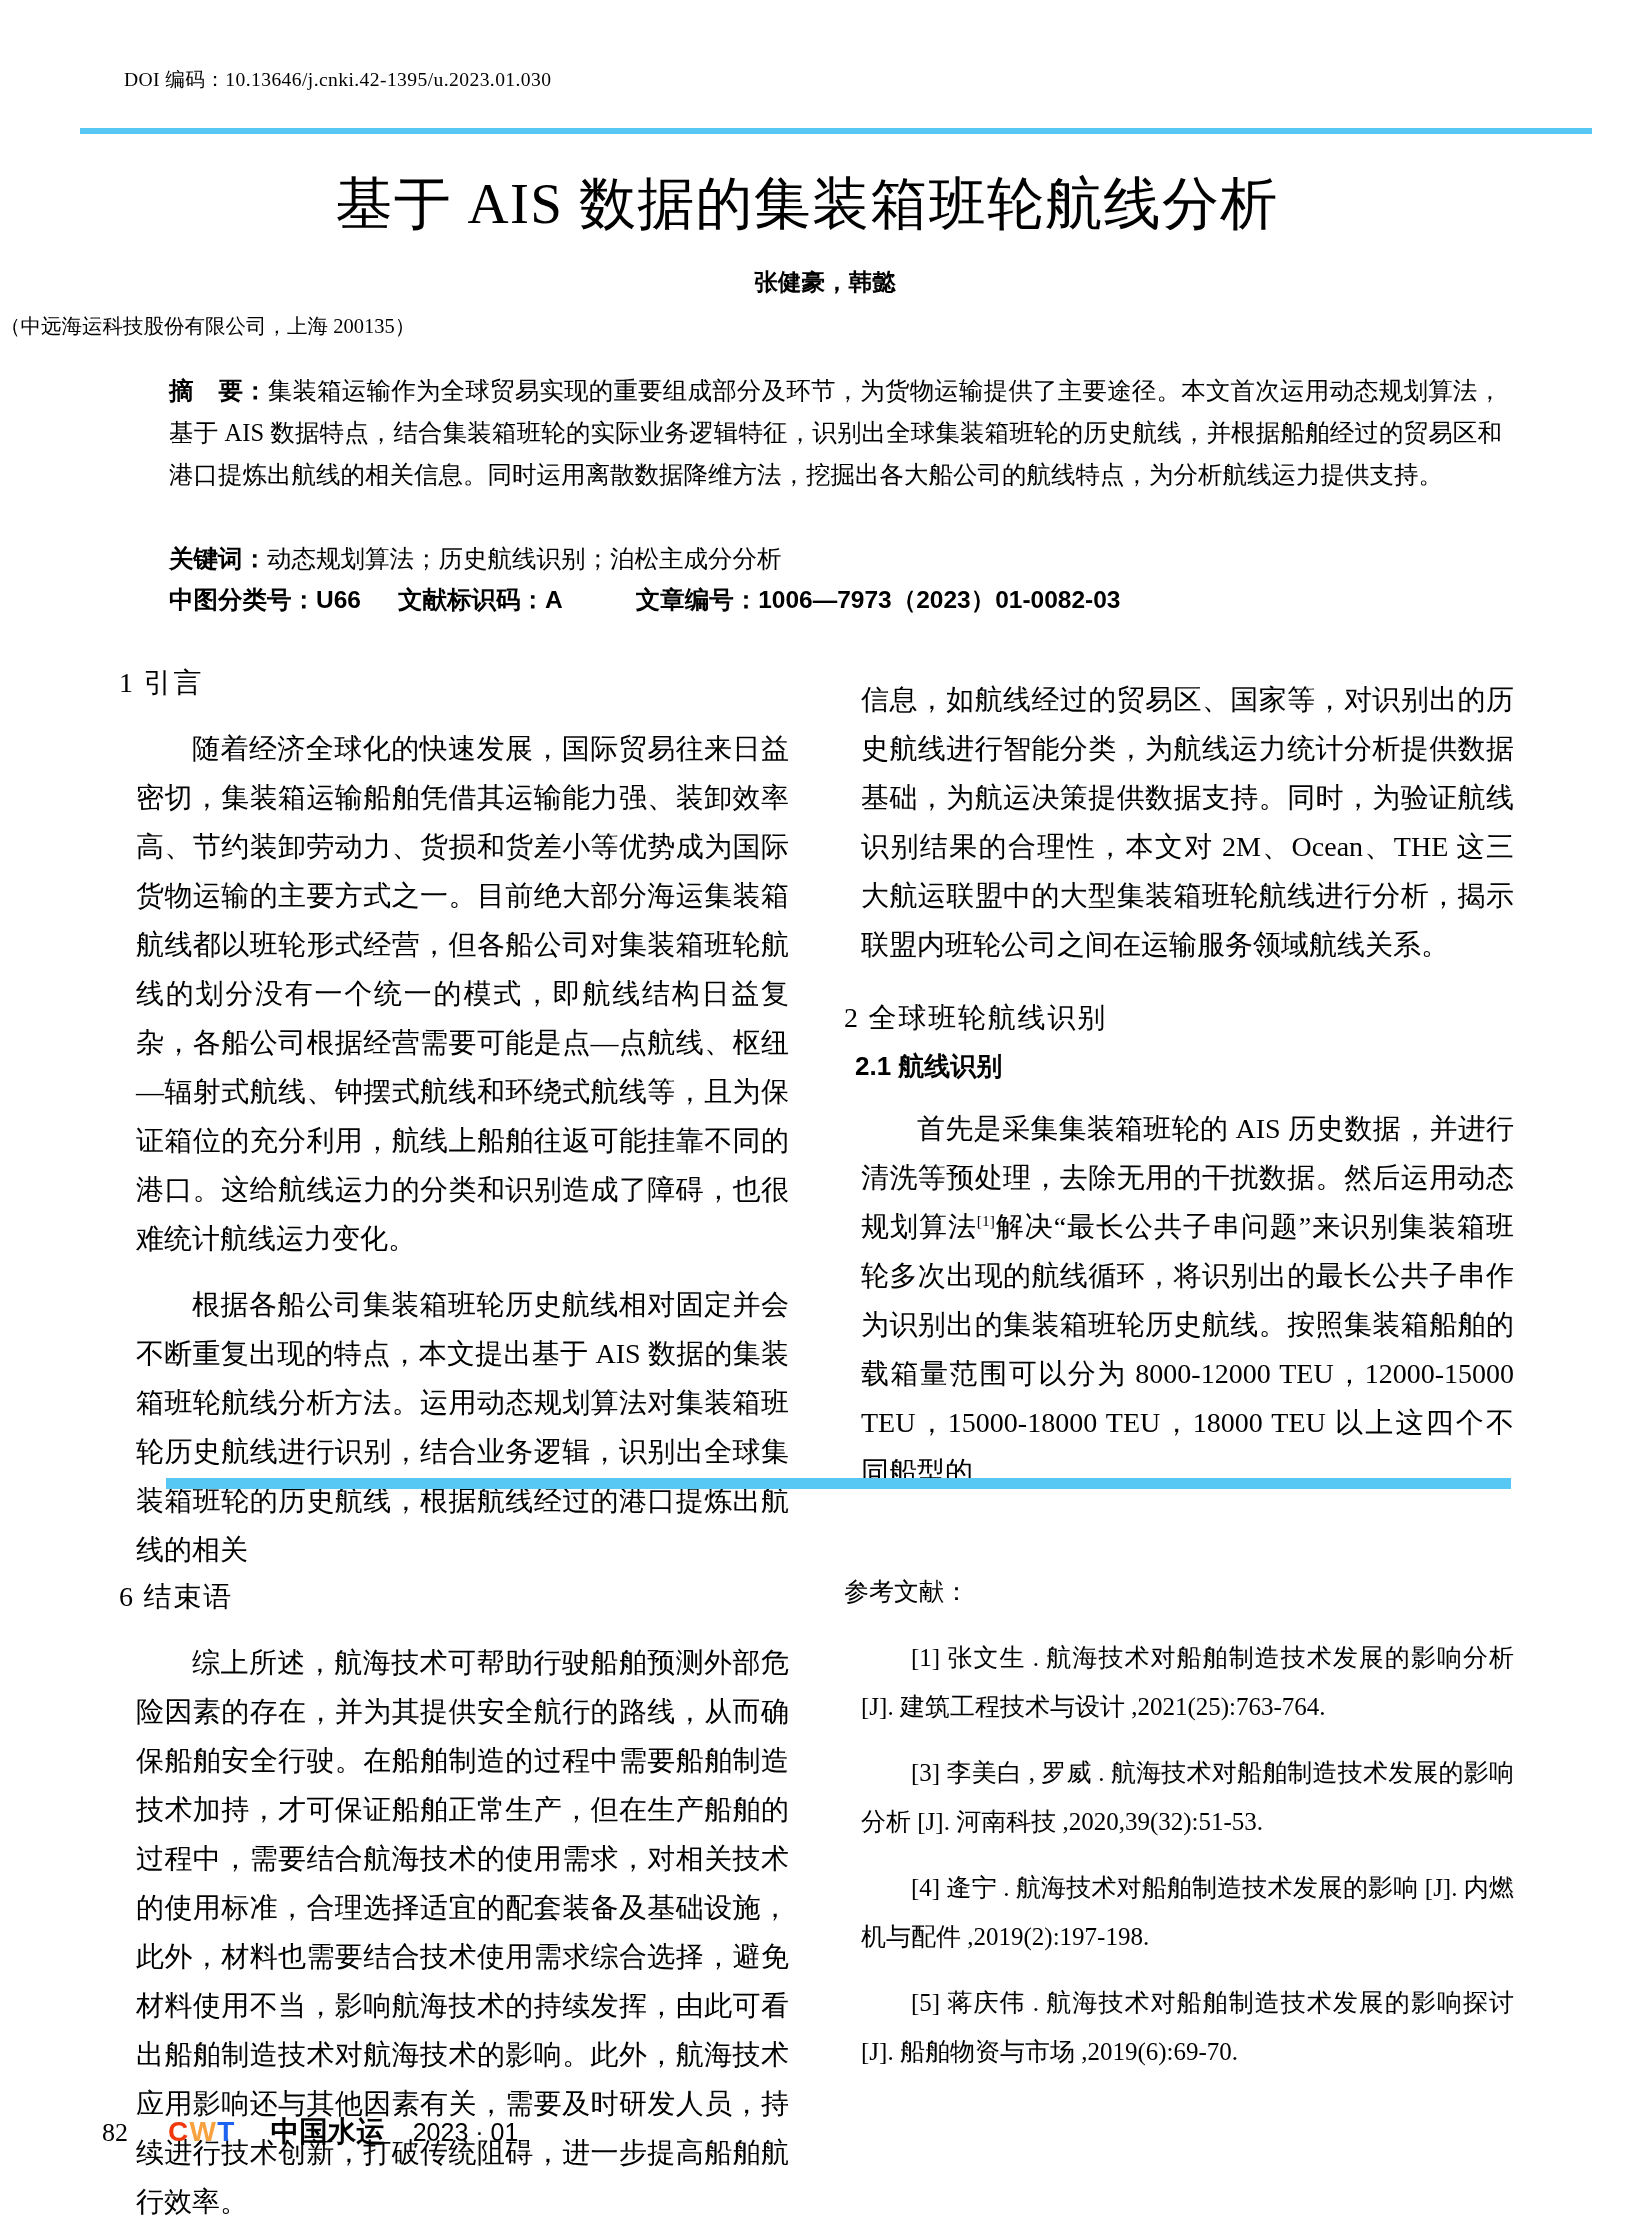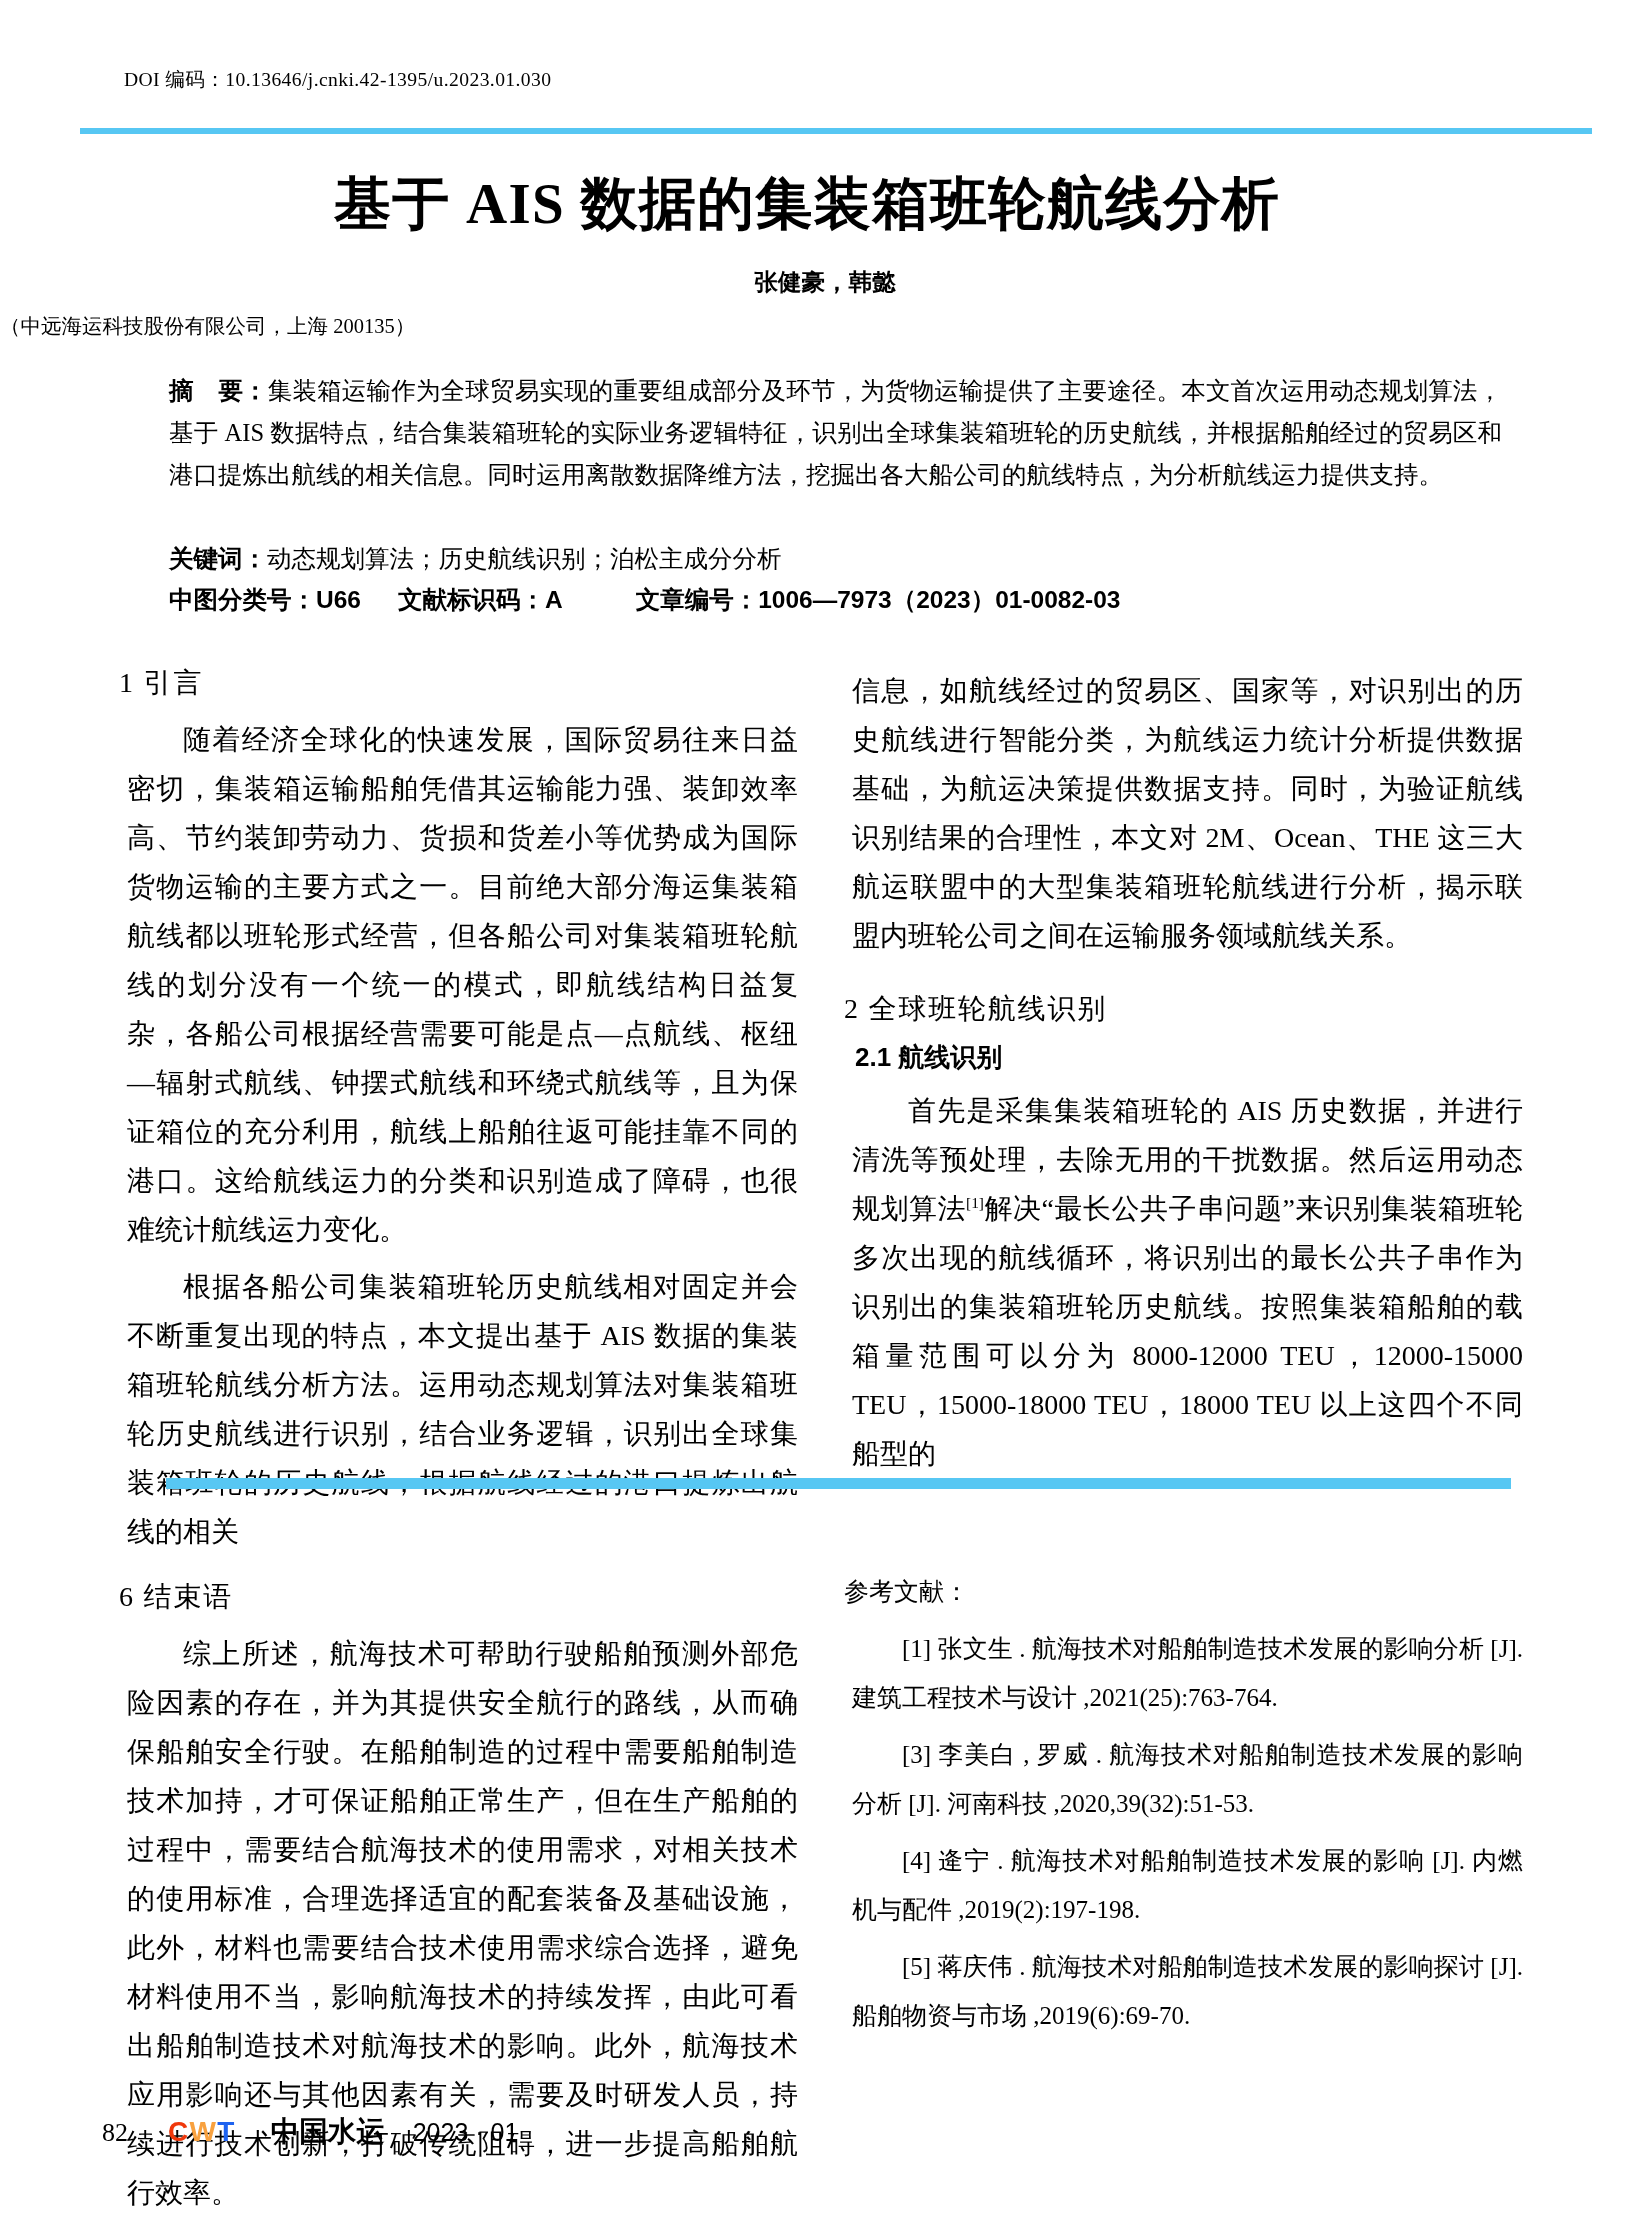--- a/index.html
+++ b/index.html
@@ -11,40 +11,40 @@
   .page { position:relative; width:1650px; height:2239px; overflow:hidden; background:#fff; }
   .abs { position:absolute; }
 
   .doi-line { left:124px; top:66px; font-size:19.6px; letter-spacing:0.4px; }
 
   .rule { background:#57C7F3; }
   .rule-top { left:80px; top:128px; width:1512px; height:5.8px; }
   .rule-mid { left:166px; top:1478px; width:1345px; height:10.7px; }
 
   .title { left:0; top:166px; width:1614px; text-align:center;
-           font-size:57px; font-weight:bold; letter-spacing:1.3px; }
+           font-size:57px; font-weight:normal; letter-spacing:1.3px; }
   .authors { left:0; top:266px; width:1650px; text-align:center;
              font-size:23.6px; font-weight:600; }
   .affiliation { left:0; top:312px; width:1416px; text-align:left; font-size:20.5px; }
 
   .abstract { left:169px; top:370px; width:1333px; font-size:24.5px; line-height:42px;
               text-align:justify; }
   .abstract .lbl { font-weight:bold; font-family:"Liberation Sans","DejaVu Sans",sans-serif; }
 
   .keywords { left:169px; top:542px; width:1333px; font-size:24.5px; }
   .keywords .lbl { font-weight:bold; font-family:"Liberation Sans","DejaVu Sans",sans-serif; }
 
   .clcline { left:169px; top:583px; width:1336px; font-size:24.5px; font-weight:bold;
              font-family:"Liberation Sans","DejaVu Sans",sans-serif; white-space:nowrap; }
   .clcline .gap1 { display:inline-block; width:37px; }
   .clcline .gap2 { display:inline-block; width:73px; }
 
   .col { position:absolute; width:687px; font-size:28px; line-height:49px;
          text-align:justify; }
-  .col p { margin:8px; text-indent:2em; }
+  .col p { margin:17px; text-indent:2em; }
   .col p.noindent { text-indent:0; }
 
   .sec-heading { font-size:28px; font-weight:normal; line-height:49px;
                  letter-spacing:1.8px; text-indent:0; }
   .sub-heading { font-size:26px; font-weight:bold; line-height:41px;
                  font-family:"Liberation Sans","DejaVu Sans",sans-serif; text-indent:0;margin-left:11px; }
 
   .col-top-left  { left:119px;  top:658px; }
   .col-top-right { left:844px; top:658px; }
   .col-bot-left  { left:119px;  top:1572px; }

